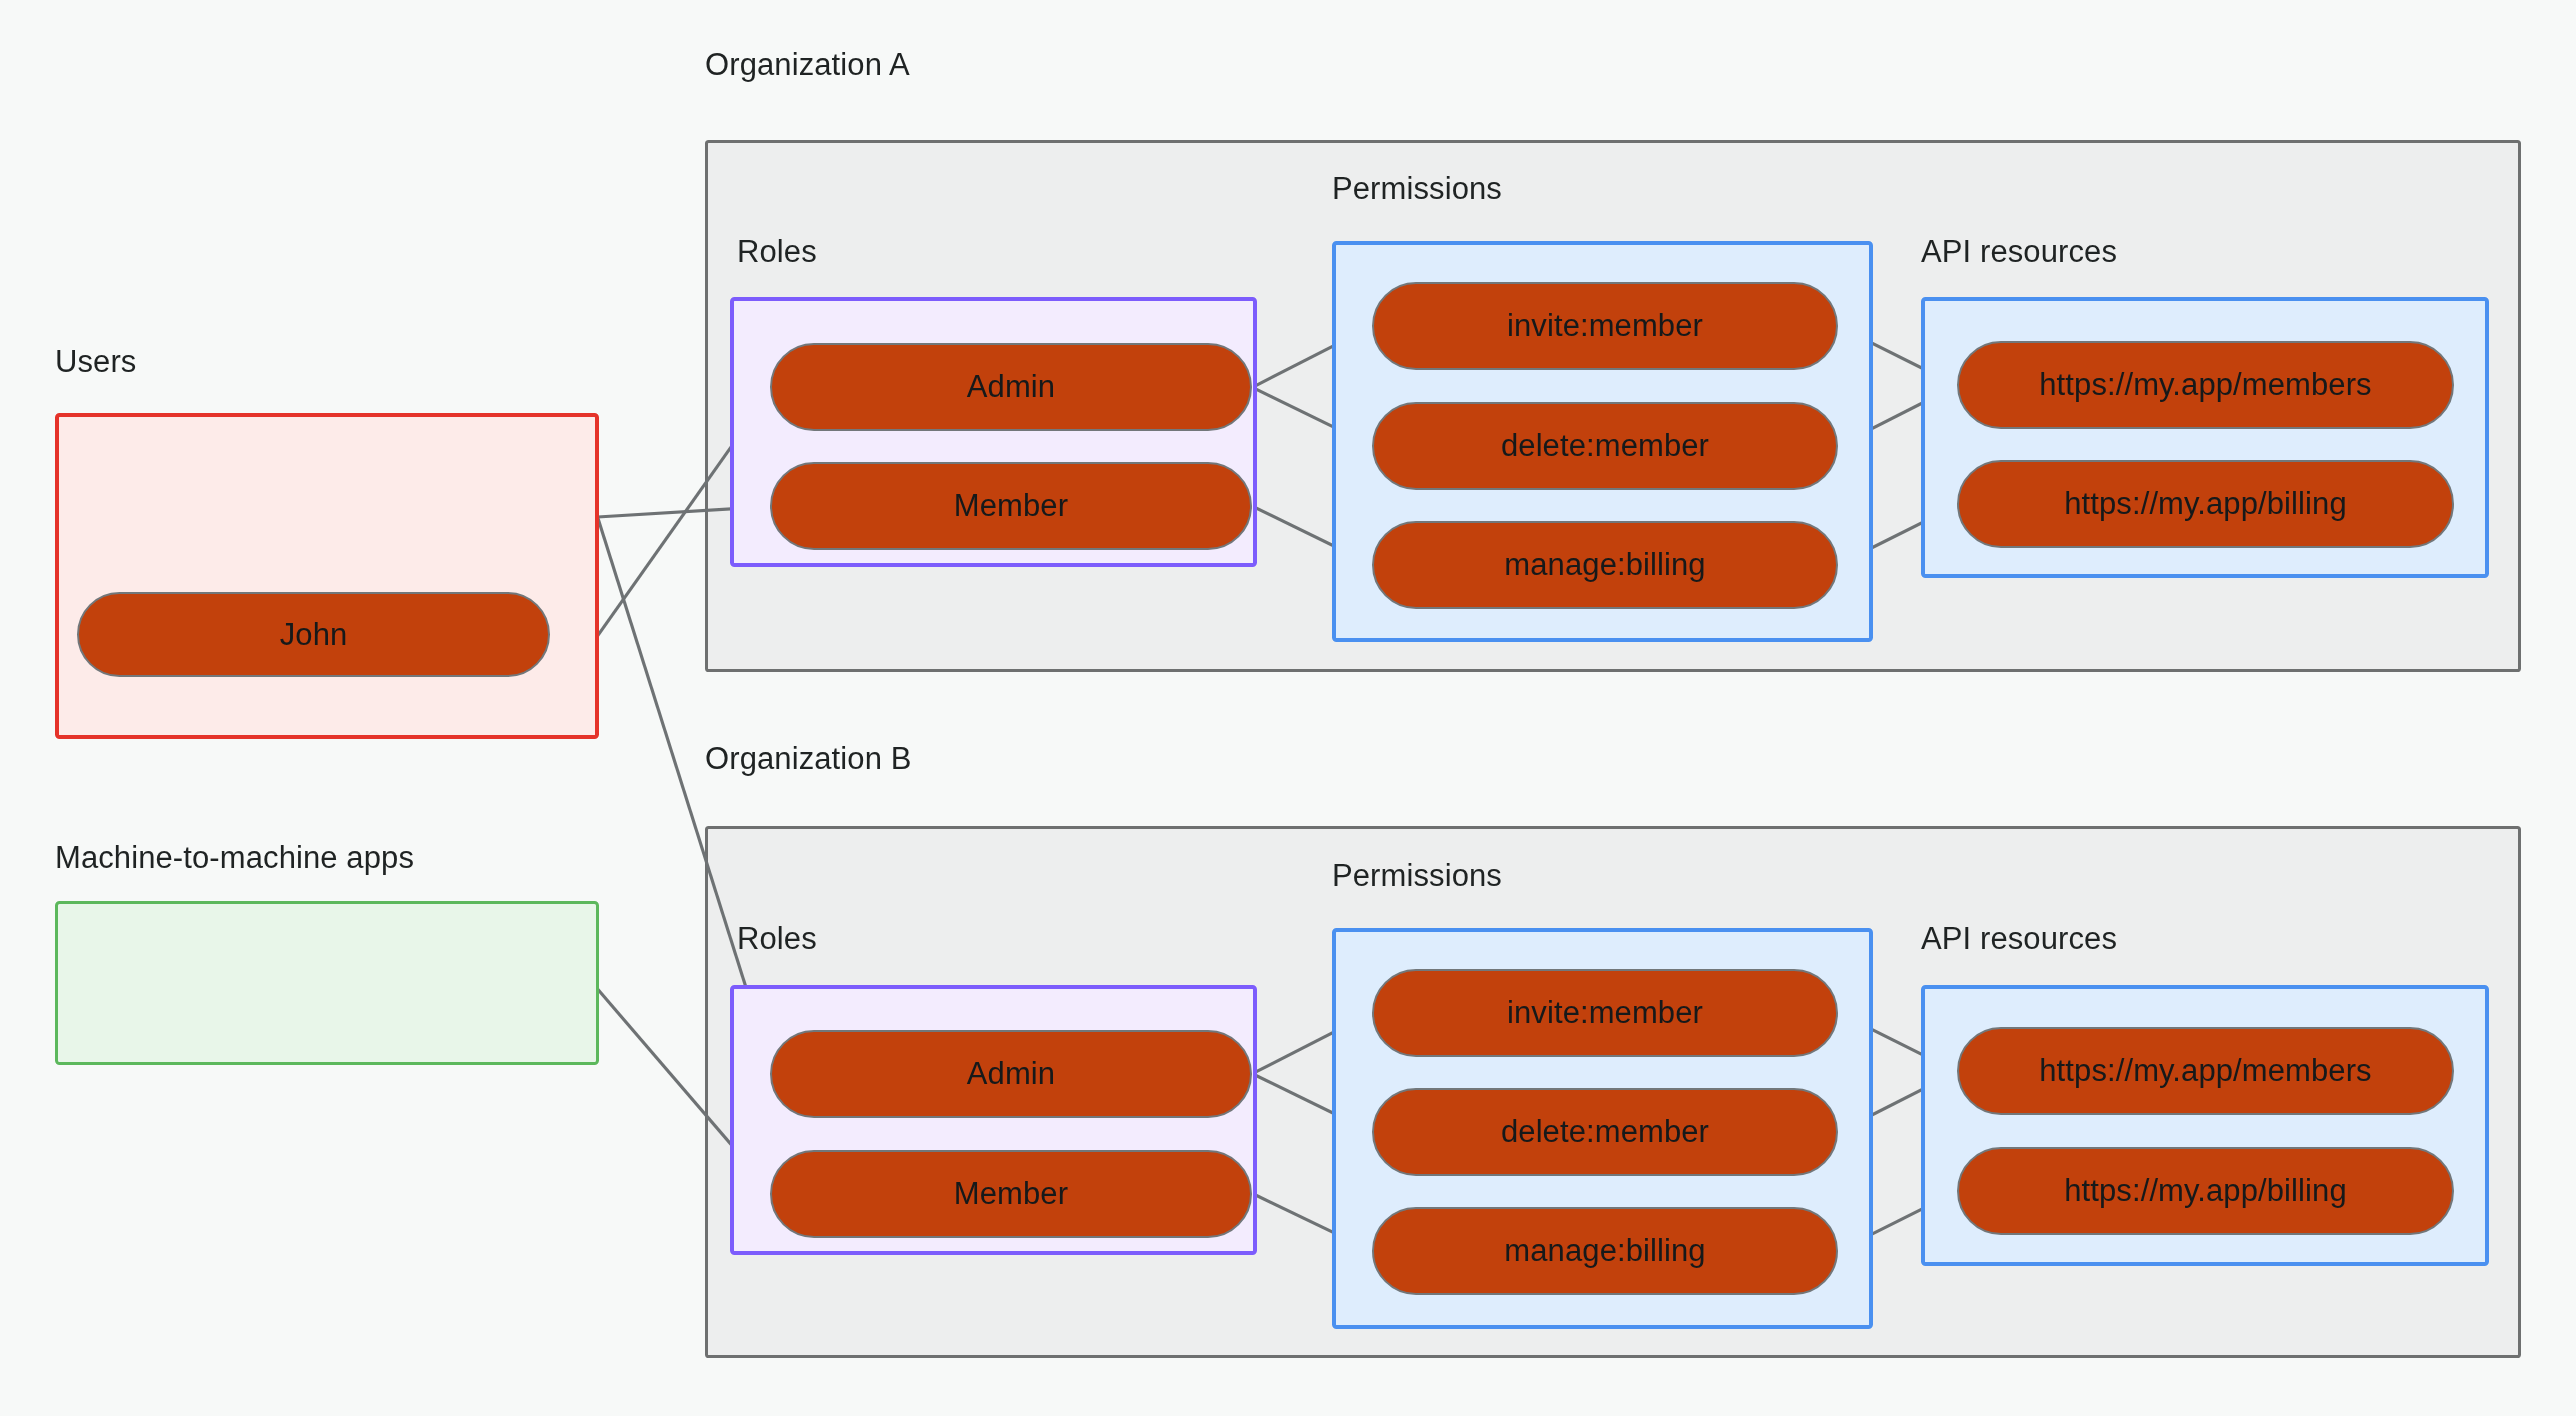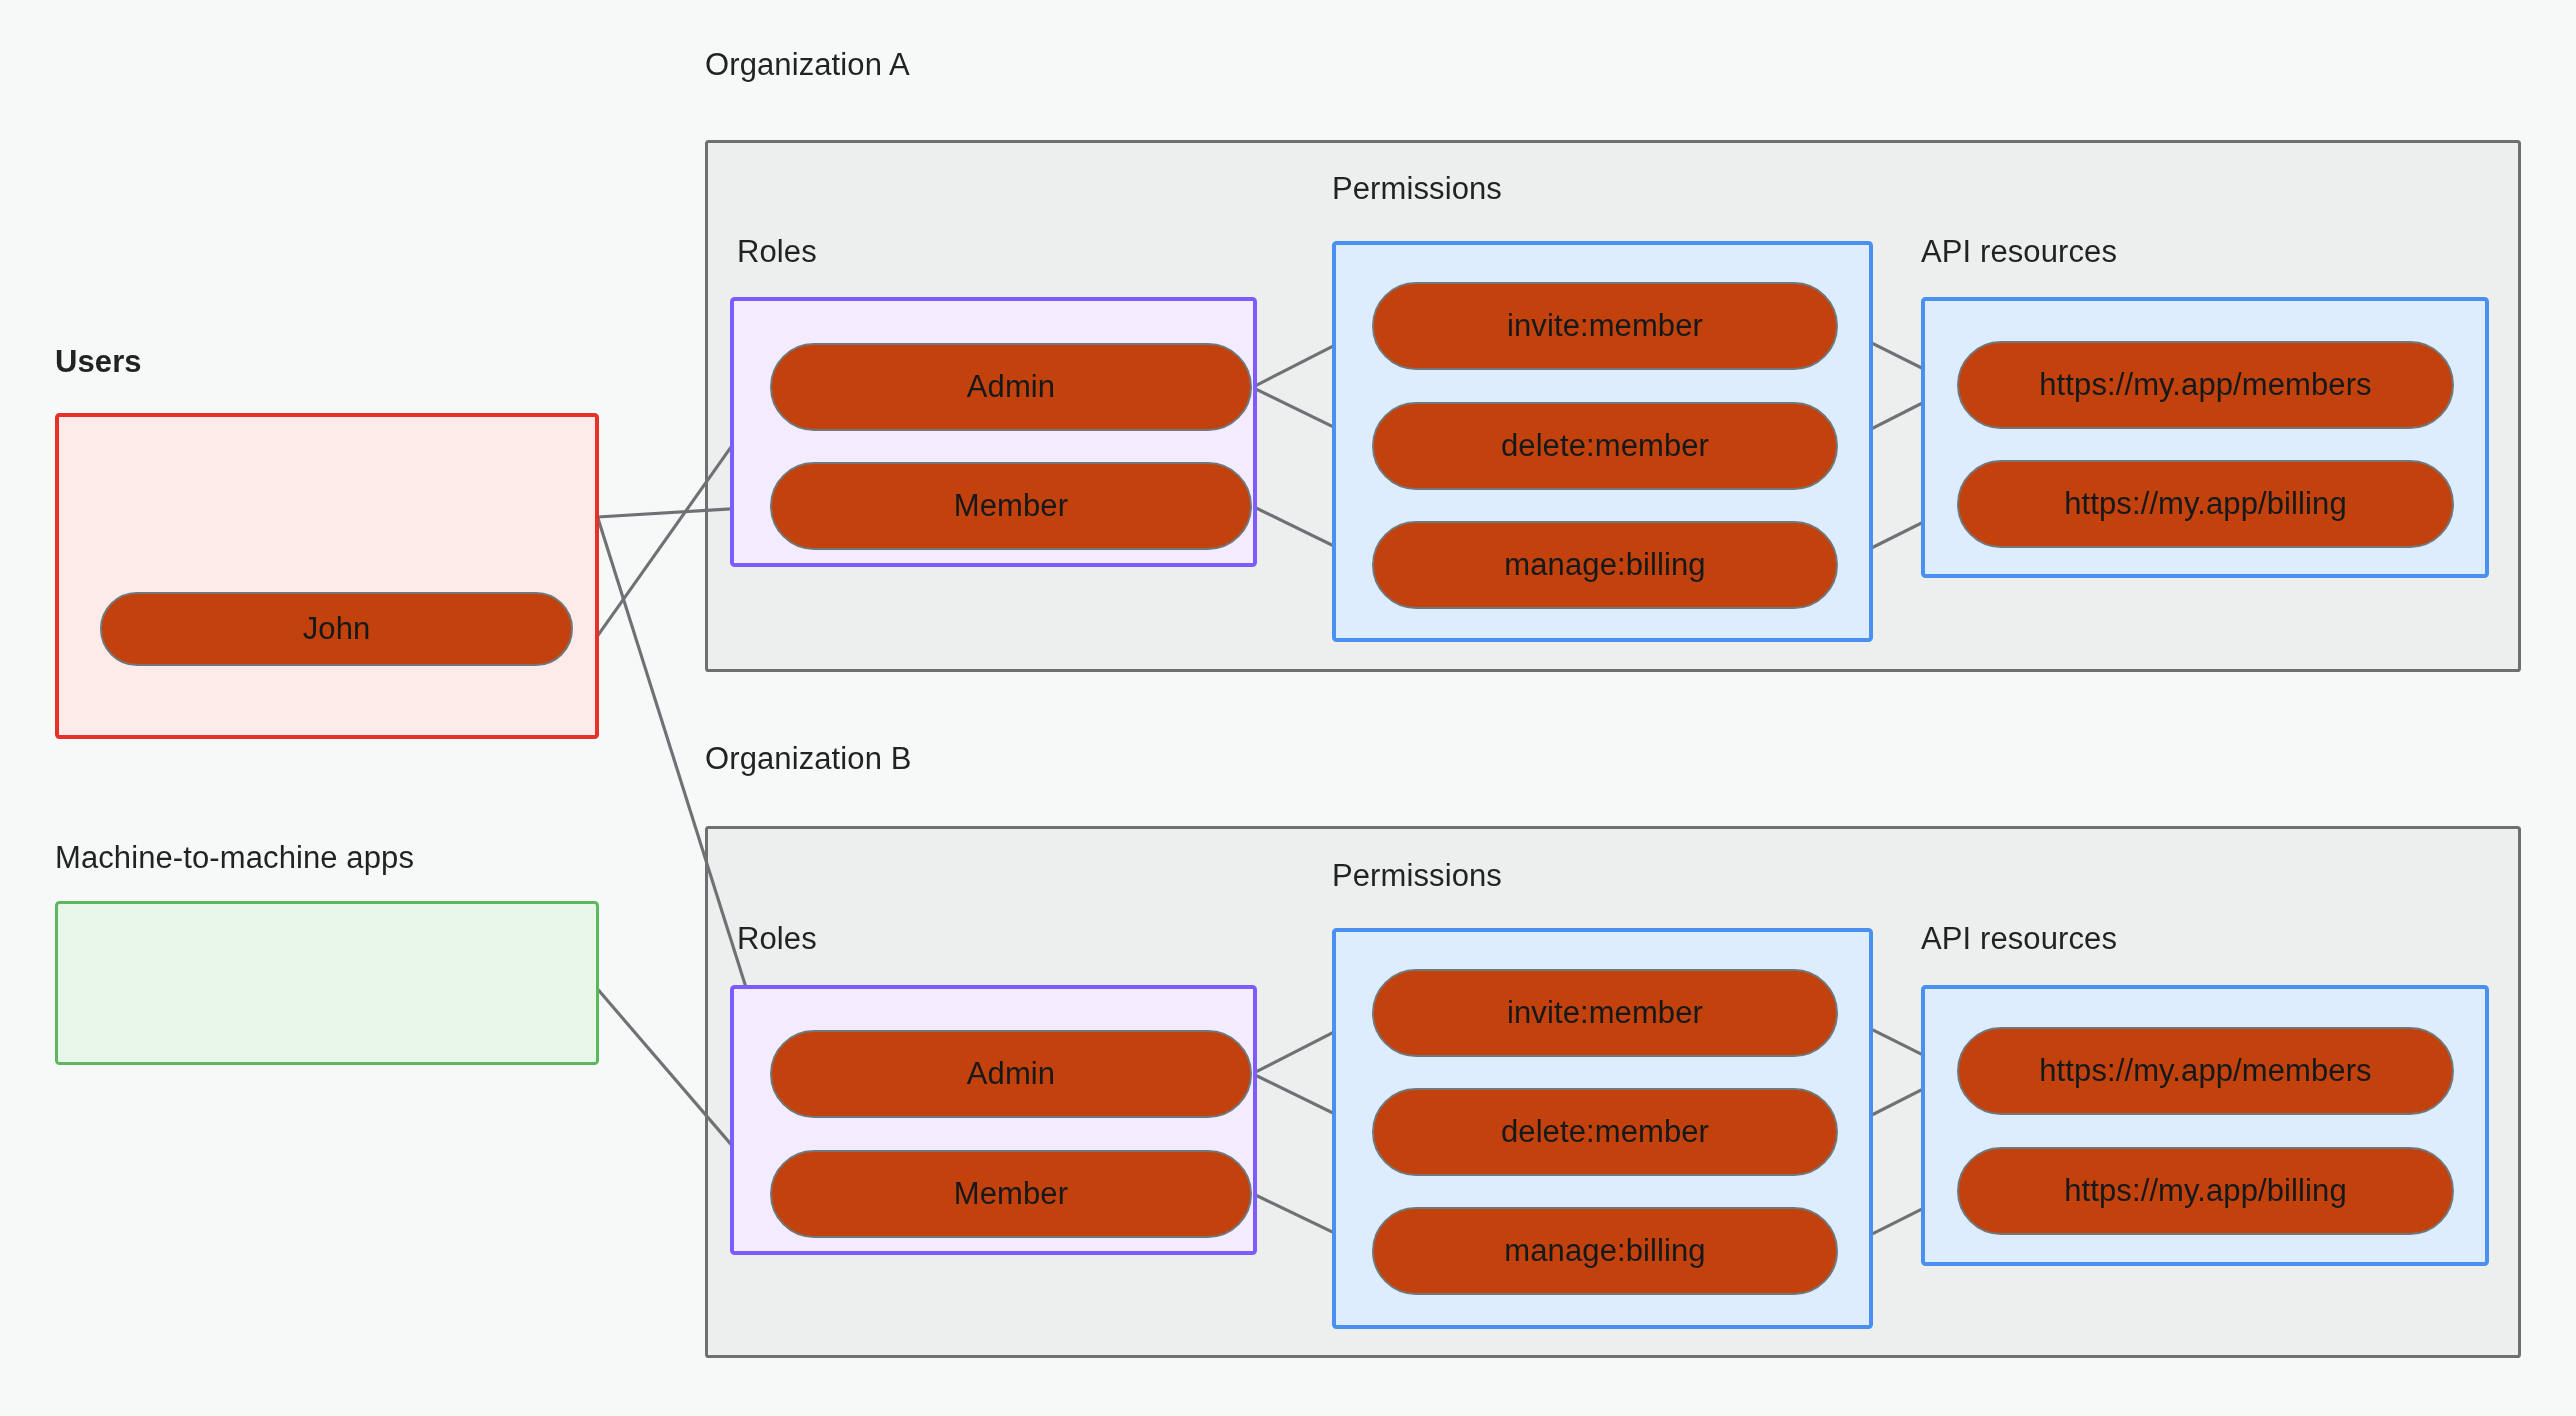--- a/index.html
+++ b/index.html
@@ -155,25 +155,25 @@
   <div class="pill" style="left:1372px;top:1088px;width:466px;height:88px;">delete:member</div>
   <div class="pill" style="left:1372px;top:1207px;width:466px;height:88px;">manage:billing</div>
 
   <div class="caption" style="left:1921px;top:921px;">API resources</div>
 
   <div class="abs frame api" style="left:1921px;top:985px;width:568px;height:281px;"></div>
 
   <div class="pill" style="left:1957px;top:1027px;width:497px;height:88px;">https://my.app/members</div>
   <div class="pill" style="left:1957px;top:1147px;width:497px;height:88px;">https://my.app/billing</div>
 
-  <div class="caption" style="left:55px;top:344px;font-weight:bold;">Users</div>
+  <div class="caption" style="left:55px;top:344px;">Users</div>
 
   <div class="abs frame users" style="left:55px;top:413px;width:544px;height:326px;"></div>
 
-  <div class="pill" style="left:100px;top:592px;width:473px;height:74px;">John</div>
+  <div class="pill" style="left:77px;top:592px;width:473px;height:85px;">John</div>
 
   <div class="caption" style="left:55px;top:840px;">Machine-to-machine apps</div>
 
   <div class="abs frame m2m" style="left:55px;top:901px;width:544px;height:164px;"></div>
 
 
 </div>
 
 
 </body></html>

